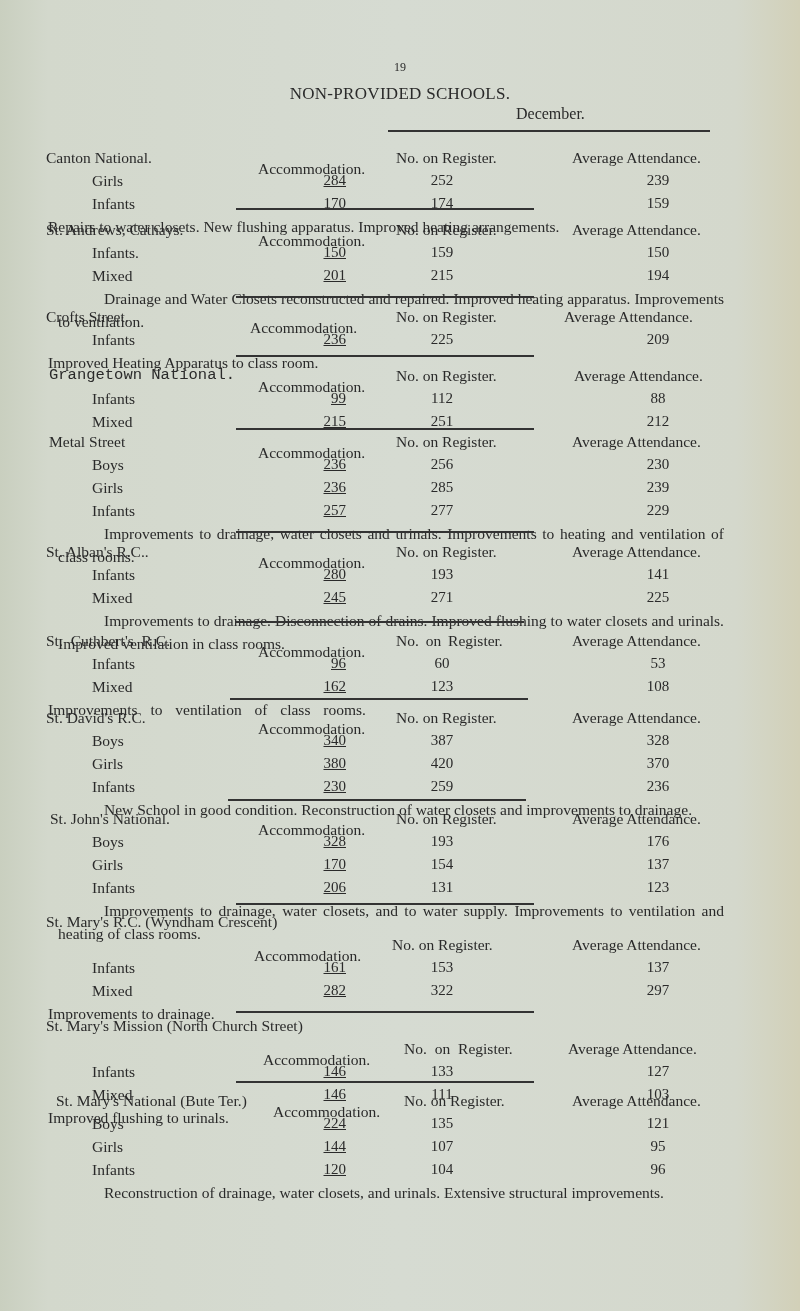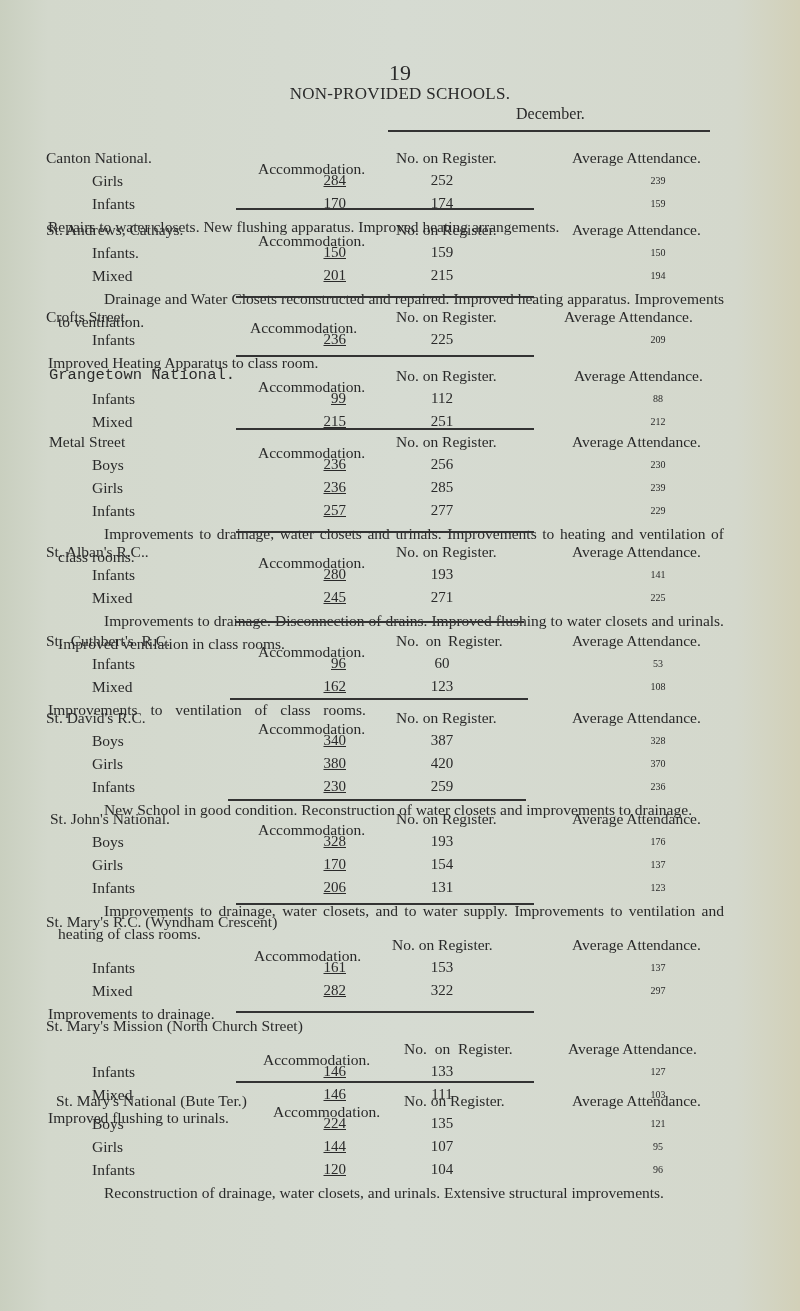--- a/index.html
+++ b/index.html
@@ -3,35 +3,35 @@
   <meta charset="utf-8">
   <style>
     html, body { margin: 0; padding: 0; }
     body {
       width: 800px; height: 1311px; position: relative; overflow: hidden;
       background: linear-gradient(90deg, #c9cfbf 0%, #d3d8cc 6%, #d6dbd2 50%, #d4d8cc 92%, #d2d0b8 100%);
       font-family: "Liberation Serif", "DejaVu Serif", serif;
       color: #2a2a2a;
     }
     .abs { position: absolute; white-space: nowrap; }
-    .page-num { left: 0; width: 800px; top: 60px; text-align: center; font-size: 22px; }
+    .page-num { left: 0; width: 800px; top: 60px; text-align: center; font-size: 12px; }
     .title { left: 0; width: 800px; top: 84px; text-align: center; font-size: 17px; letter-spacing: 0.3px; }
     .month { left: 516px; top: 105px; font-size: 16px; }
     .rule { position: absolute; height: 1.5px; background: #333; }
     .sect { position: absolute; left: 0; width: 788px; font-size: 15.5px; line-height: 23px; }
     .row { position: relative; height: 23px; }
     .row span { position: absolute; white-space: nowrap; }
     .c-name { left: 46px; }
     .c-sub { left: 92px; }
     .c-acc { left: 258px; margin-top: 11px; }
     .c-reg { left: 396px; }
     .c-avg { left: 572px; text-align: center; }
     .n-acc { left: 310px; width: 36px; text-align: right; font-size: 15px; text-decoration: underline; }
     .n-reg { left: 424px; width: 36px; text-align: center; font-size: 15px; }
-    .n-avg { left: 640px; width: 36px; text-align: center; font-size: 10px; }
+    .n-avg { left: 640px; width: 36px; text-align: center; font-size: 15px; }
     .note { position: relative; line-height: 23px; padding-left: 48px; width: 620px; text-indent: 0; text-align: justify; }
     .note.wrap { padding-left: 58px; text-indent: 46px; width: 666px; }
   </style>
 </head>
 <body>
 
 <div class="abs page-num">19</div>
 <div class="abs title">NON-PROVIDED SCHOOLS.</div>
 <div class="abs month">December.</div>
 

